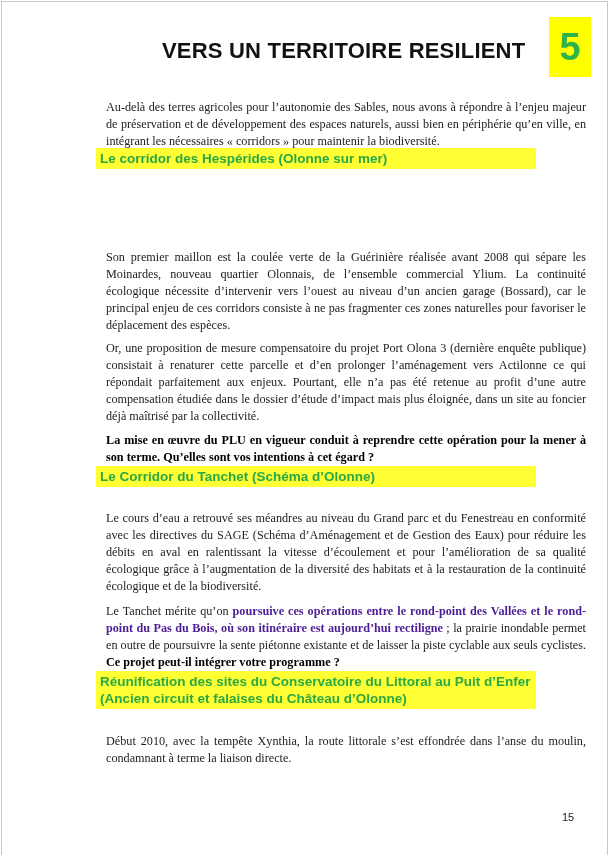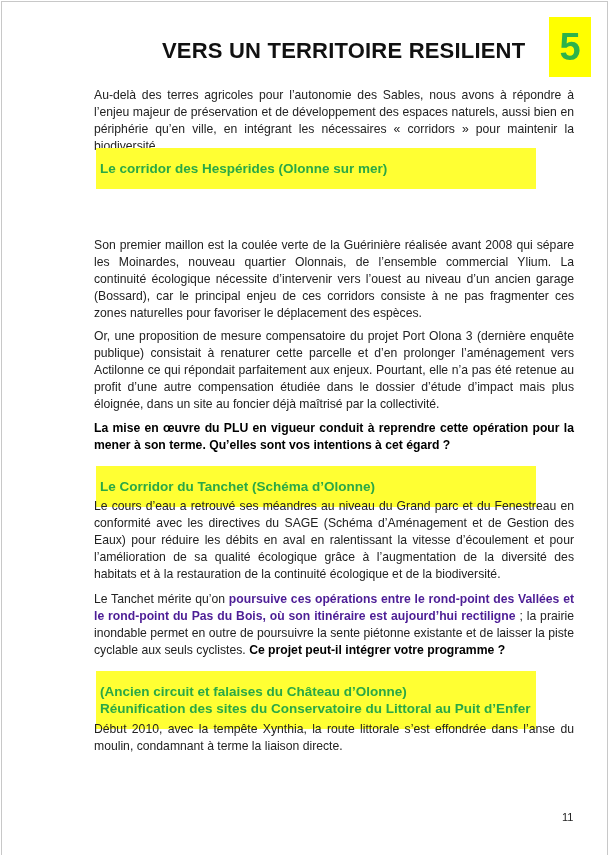--- a/index.html
+++ b/index.html
@@ -1,21 +1,21 @@
 <!DOCTYPE html>
 <html><head>
 <meta charset="utf-8">
 <style>
   html, body { margin: 0; padding: 0; background: #ffffff; }
   body { width: 609px; height: 857px; position: relative; overflow: hidden; font-family: "Liberation Sans", sans-serif; color: #222; }
   .page { position: absolute; left: 1px; top: 1px; width: 605px; height: 853px; border: 1px solid #c8c8c8; border-bottom: none; background: #fff; }
   .title { position: absolute; left: 160px; top: 36px; font-size: 22px; font-weight: bold; color: #111; letter-spacing: 0.2px; text-align: center; }
   .badge { position: absolute; left: 547px; top: 15px; width: 42px; height: 60px; background: #ffff00; color: #2db34a; font-size: 38px; font-weight: bold; text-align: center; line-height: 60px; }
-  .p { position: absolute; left: 92px; width: 480px; font-size: 12.2px; line-height: 17px; text-align: justify; color: #222; margin: 0; }
-  .h { position: absolute; left: 94px; width: 440px; background: #ffff33; color: #2aa846; font-weight: bold; font-size: 13.5px; padding: 12px 4px; box-sizing: border-box; line-height: 17px; }
+  .p { position: absolute; left: 92px; width: 480px; font-size: 12.2px; line-height: 17px; text-align: justify; color: #222; margin: 12px; font-family: Liberation Serif, serif; }
+  .h { position: absolute; left: 94px; width: 440px; background: #ffff33; color: #2aa846; font-weight: bold; font-size: 13.5px; padding: 2px 4px; box-sizing: border-box; line-height: 17px; }
   .q { color: #000000; font-weight: bold; }
   .b { font-weight: bold; color: #4c1d95; }
   .pagenum { position: absolute; left: 560px; top: 809px; font-size: 11px; color: #222; }
 </style>
 </head>
 <body>
 
 <div class="page">
   <div class="title">VERS UN TERRITOIRE RESILIENT</div>
   <div class="badge">5</div>
@@ -25,19 +25,19 @@
   <div class="h" style="top:146px;">Le corridor des Hespérides (Olonne sur mer)</div>
   <p class="p" style="top:235px;">Son premier maillon est la coulée verte de la Guérinière réalisée avant 2008 qui sépare les Moinardes, nouveau quartier Olonnais, de l’ensemble commercial Ylium. La continuité écologique nécessite d’intervenir vers l’ouest au niveau d’un ancien garage (Bossard), car le principal enjeu de ces corridors consiste à ne pas fragmenter ces zones naturelles pour favoriser le déplacement des espèces.</p>
   <p class="p" style="top:326px;">Or, une proposition de mesure compensatoire du projet Port Olona 3 (dernière enquête publique) consistait à renaturer cette parcelle et d’en prolonger l’aménagement vers Actilonne ce qui répondait parfaitement aux enjeux. Pourtant, elle n’a pas été retenue au profit d’une autre compensation étudiée dans le dossier d’étude d’impact mais plus éloignée, dans un site au foncier déjà maîtrisé par la collectivité.</p>
   <p class="p q" style="top:418px;">La mise en œuvre du PLU en vigueur conduit à reprendre cette opération pour la mener à son terme. Qu’elles sont vos intentions à cet égard ?</p>
 
   <div class="h" style="top:464px;">Le Corridor du Tanchet (Schéma d’Olonne)</div>
   <p class="p" style="top:496px;">Le cours d’eau a retrouvé ses méandres au niveau du Grand parc et du Fenestreau en conformité avec les directives du SAGE (Schéma d’Aménagement et de Gestion des Eaux) pour réduire les débits en aval en ralentissant la vitesse d’écoulement et pour l’amélioration de sa qualité écologique grâce à l’augmentation de la diversité des habitats et à la restauration de la continuité écologique et de la biodiversité.</p>
   <p class="p" style="top:589px;"><span> Le Tanchet mérite qu’on </span><span class="b">poursuive ces opérations entre le rond-point des Vallées et le rond-point du Pas du Bois, où son itinéraire est aujourd’hui rectiligne</span><span> ; la prairie inondable permet en outre de poursuivre la sente piétonne existante et de laisser la piste cyclable aux seuls cyclistes. </span><span class="q">Ce projet peut-il intégrer votre programme ?</span></p>
 
   <div class="h" style="top:669px;">
+    <div>Réunification des sites du Conservatoire du Littoral au Puit d’Enfer</div>
     <div>(Ancien circuit et falaises du Château d’Olonne)</div>
-    <div>Réunification des sites du Conservatoire du Littoral au Puit d’Enfer</div>
   </div>
   <p class="p" style="top:719px;">Début 2010, avec la tempête Xynthia, la route littorale s’est effondrée dans l’anse du moulin, condamnant à terme la liaison directe.</p>
 
-  <div class="pagenum">11</div>
+  <div class="pagenum">15</div>
 </div>
 
 </body></html>

